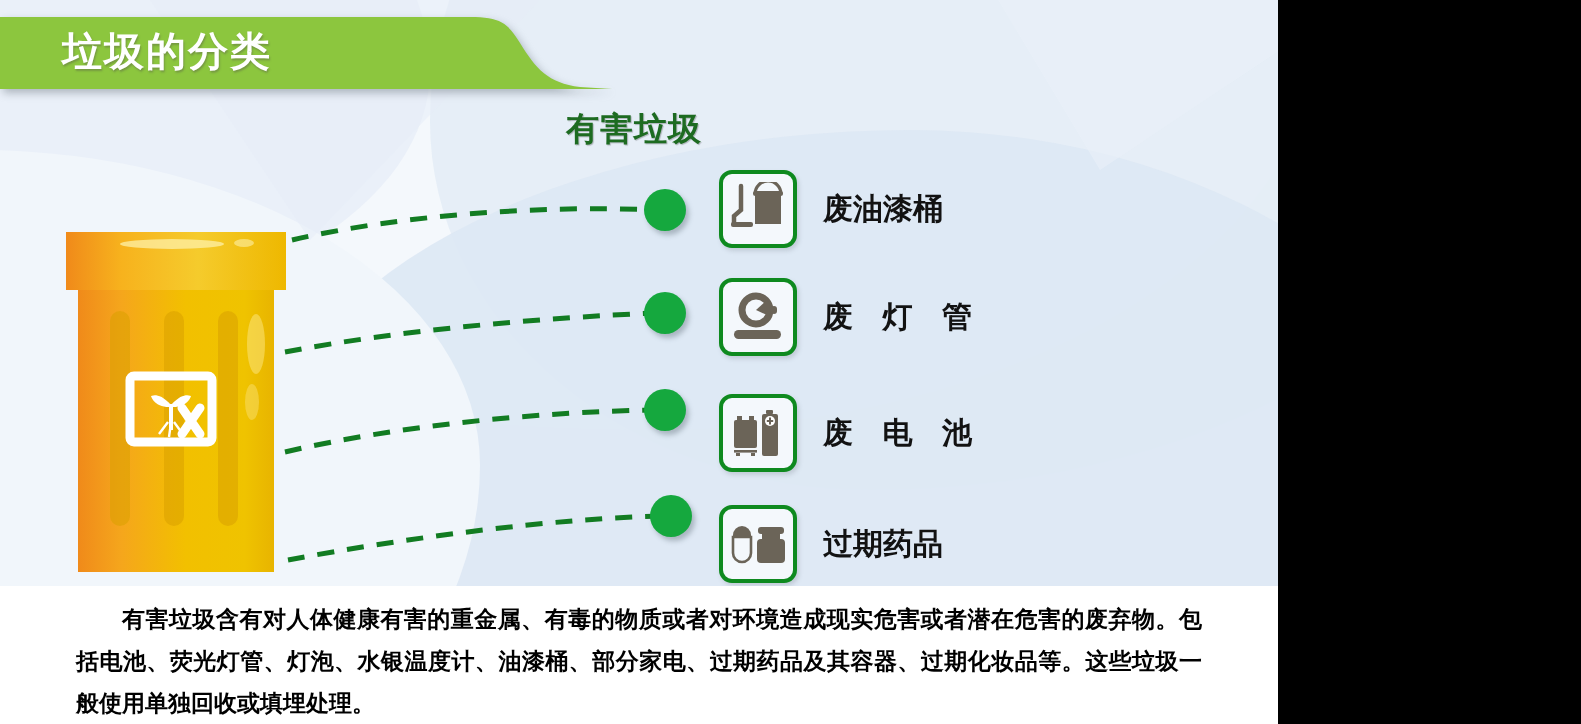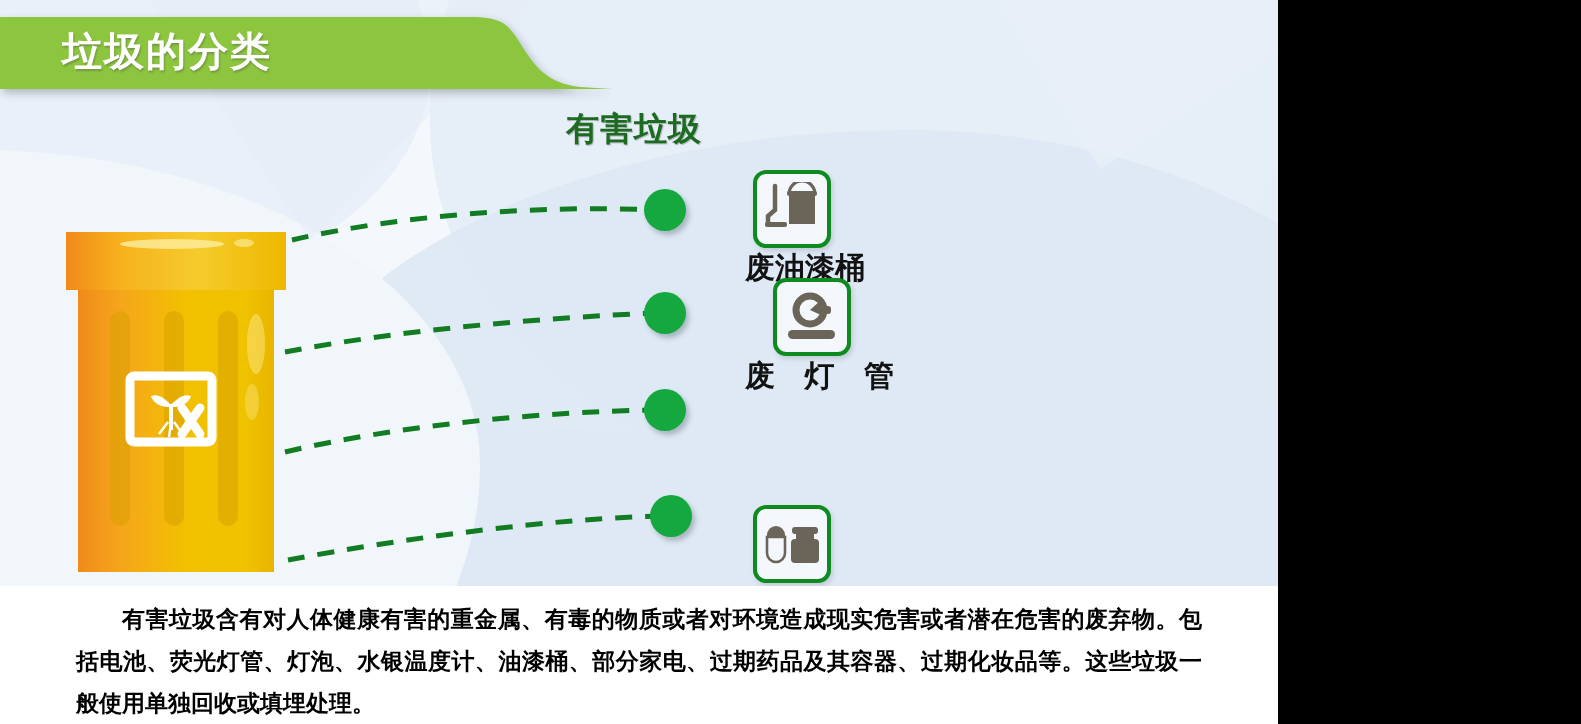--- a/index.html
+++ b/index.html
@@ -136,21 +136,21 @@
 
   .dot {
     position: absolute;
     width: 42px; height: 42px;
     border-radius: 50%;
     background: #15a83e;
     box-shadow: 3px 4px 5px rgba(90,105,115,.40);
   }
 
   
-  .item-row { position: absolute; display: flex; align-items: center; flex-direction: column; }
+  .item-row { position: absolute; display: flex; align-items: center; }
   .icon-box {
     width: 78px; height: 78px;
     border: 4px solid #0e8a1f;
     border-radius: 13px;
     background: #f4f8fc;
     box-sizing: border-box;
     display: flex; align-items: center; justify-content: center;
     box-shadow: 2px 3px 4px rgba(110,120,130,.25);
   }
   .icon-box svg { display: block; }
@@ -283,20 +283,37 @@
           <path d="M28,4 a15,15 0 1 0 13,22 L28,19 Z" fill="none"></path>
           <circle cx="26" cy="19" r="14" fill="none" stroke="#6b6458" stroke-width="7"></circle>
           <path d="M37,9 a14,14 0 0 1 2,16 L26,19 Z" fill="#6b6458"></path>
           <rect x="41" y="15" width="6" height="8" rx="3" fill="#6b6458"></rect>
           <rect x="4" y="39" width="47" height="9" rx="4.5" fill="#6b6458"></rect>
         </svg>
       </div>
       <div class="item-label label-spaced">废 灯 管</div>
     </div>
 
+    <div class="item-row" style="left:719px; top:394px;">
+      <div class="icon-box">
+        <svg width="54" height="56" viewBox="0 0 54 56" xmlns="http://www.w3.org/2000/svg">
+          <rect x="6" y="11" width="5" height="4" fill="#6b6458"></rect>
+          <rect x="18" y="11" width="5" height="4" fill="#6b6458"></rect>
+          <rect x="3" y="15" width="23" height="28" rx="2" fill="#6b6458"></rect>
+          <rect x="3" y="45" width="23" height="2.6" fill="#6b6458"></rect>
+          <rect x="5" y="48" width="4" height="3" fill="#6b6458"></rect>
+          <rect x="20" y="48" width="4" height="3" fill="#6b6458"></rect>
+          <rect x="35" y="5" width="7" height="4" rx="1" fill="#6b6458"></rect>
+          <rect x="31" y="9" width="16" height="42" rx="2" fill="#6b6458"></rect>
+          <circle cx="39" cy="16" r="5" fill="#ffffff"></circle>
+          <path d="M39,12.5 L39,19.5 M35.8,16 L42.2,16" stroke="#6b6458" stroke-width="2"></path>
+        </svg>
+      </div>
+      <div class="item-label label-spaced">废 电 池</div>
+    </div>
 
     <div class="item-row" style="left:719px; top:505px;">
       <div class="icon-box">
         <svg width="58" height="54" viewBox="0 0 58 54" xmlns="http://www.w3.org/2000/svg">
           <path d="M4,18 a9,9 0 0 1 18,0 L22,20 L4,20 Z" fill="#6b6458"></path>
           <path d="M4,20 L22,20 L22,36 a9,9 0 0 1 -18,0 Z" fill="none" stroke="#6b6458" stroke-width="2.6"></path>
           <rect x="29" y="10" width="26" height="7" rx="3" fill="#6b6458"></rect>
           <rect x="33" y="17" width="18" height="5" fill="#6b6458"></rect>
           <rect x="28" y="22" width="28" height="24" rx="4" fill="#6b6458"></rect>
         </svg>

